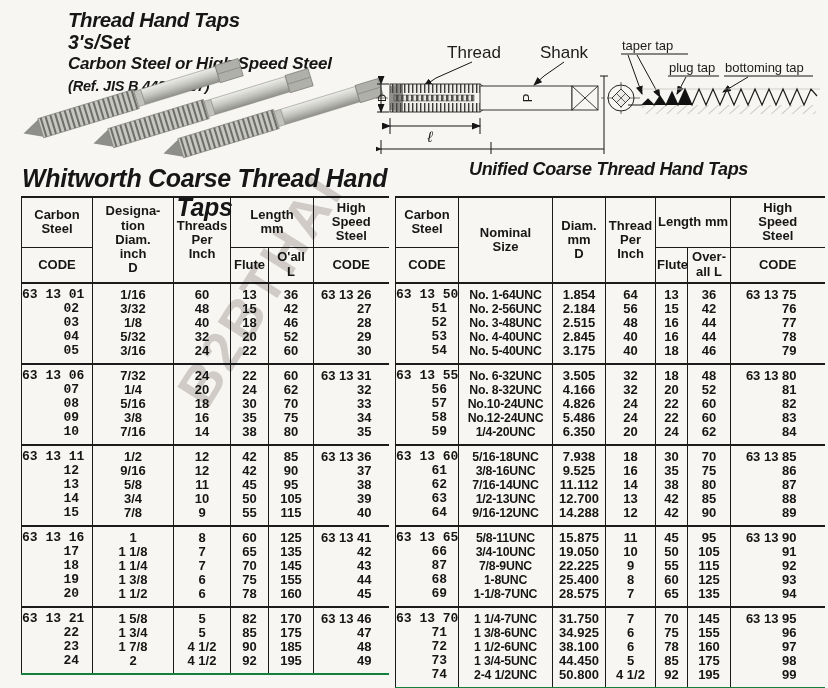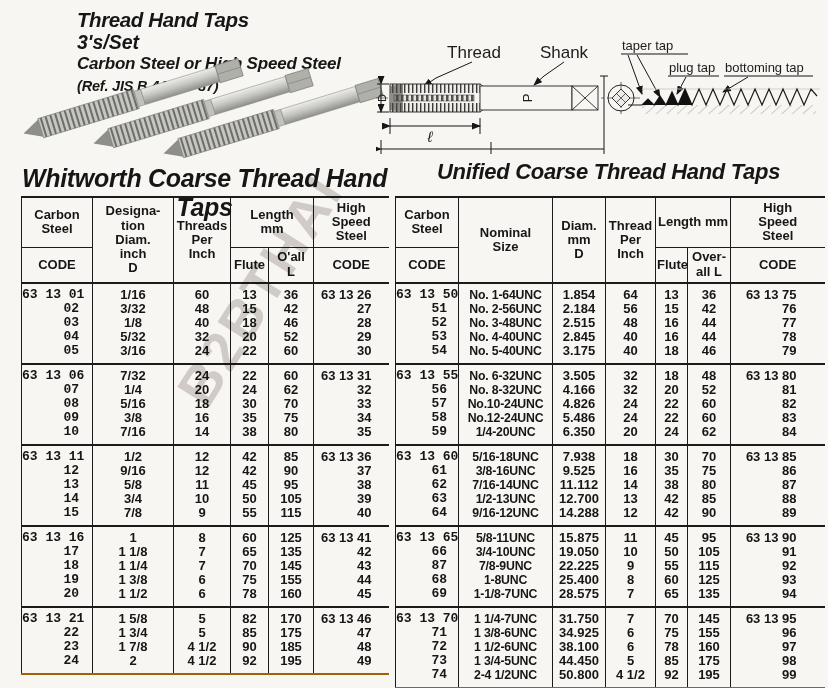--- a/index.html
+++ b/index.html
@@ -2,37 +2,37 @@
 <html><head>
 <meta charset="utf-8">
 <style>
   html,body{margin:0;padding:0;background:#e8e6e2;}
   .page{position:relative;width:828px;height:688px;background:#f7f6f2;overflow:hidden;
         font-family:"Liberation Sans",sans-serif;color:#161616;}
 
   
   .topline{position:absolute;left:50px;top:9px;display:flex;align-items:baseline;white-space:nowrap;flex-direction:column;}
   .t-main{font:italic 700 20.5px/22px "Liberation Sans",sans-serif;letter-spacing:-0.4px;}
-  .t-set{font:italic 700 19.5px/22px "Liberation Sans",sans-serif;margin-left:27px;}
+  .t-set{font:italic 700 19.5px/22px "Liberation Sans",sans-serif;margin-left:18px;}
   .t-mat{font:italic 700 17px/22px "Liberation Sans",sans-serif;margin-left:16px;letter-spacing:-0.2px;}
   .t-ref{font:italic 700 14.5px/22px "Liberation Sans",sans-serif;margin-left:9px;letter-spacing:-0.2px;}
 
   
   .photo{position:absolute;left:4px;top:42px;}
   .diagram{position:absolute;left:376px;top:36px;}
   svg text{font-family:"Liberation Sans",sans-serif;fill:#1c1c1c;}
 
   
   .sec-title{position:absolute;text-align:center;font-style:italic;font-weight:700;letter-spacing:-0.3px;}
   #wt-title{left:21px;top:164px;width:367px;font-size:25px;}
-  #un-title{left:393px;top:159px;width:431px;font-size:22px;}
+  #un-title{left:393px;top:159px;width:431px;font-size:18px;}
 
   
   table.tbl{position:absolute;border-collapse:collapse;table-layout:fixed;
-            border-top:2px solid #1b1b1b;border-bottom:2px solid #a16207;border-left:1px solid #1b1b1b;}
+            border-top:2px solid #1b1b1b;border-bottom:2px solid #15803d;border-left:1px solid #1b1b1b;}
   #tbl1{left:21px;top:196px;width:367px;}
   #tbl2{left:395px;top:196px;width:429px;}
   .tbl th,.tbl td{border-left:1px solid #1b1b1b;font-weight:700;}
   .tbl th:first-child,.tbl td:first-child{border-left:none;}
   .tbl thead{border-bottom:2px solid #1b1b1b;}
   .tbl thead tr:first-child th{border-bottom:1px solid #1b1b1b;}
   .tbl thead tr:first-child{height:50px;}
   .tbl thead tr:last-child{height:36px;}
   .tbl th{font-size:13px;line-height:1.1;text-align:center;vertical-align:middle;white-space:pre-line;}
   .tbl tbody{border-top:2px solid #1b1b1b;}

